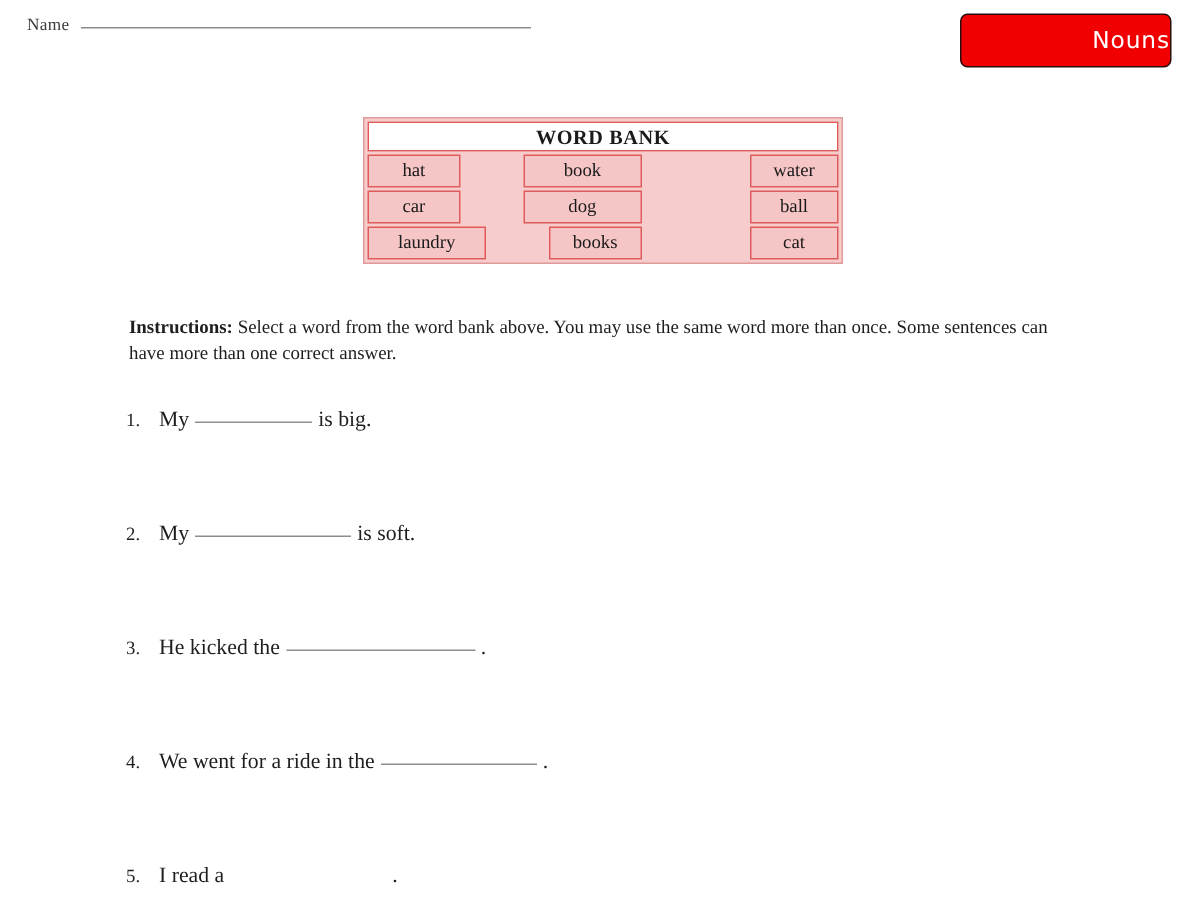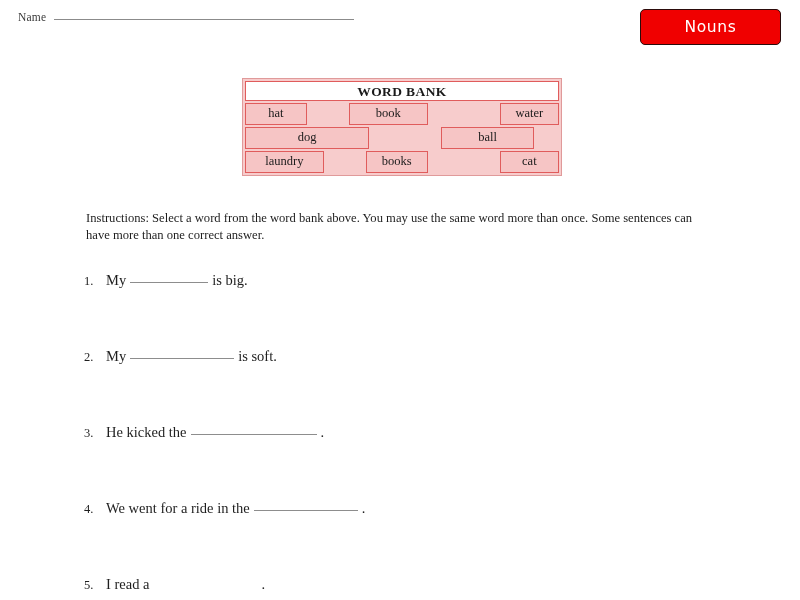--- a/index.html
+++ b/index.html
@@ -45,21 +45,21 @@
     left: 640px;
     top: 9px;
     width: 141px;
     height: 36px;
     background: #f00000;
     border: 1.6px solid #2b0b0b;
     border-radius: 5px;
     box-sizing: border-box;
     display: flex;
     align-items: center;
-    justify-content: center;
+    justify-content: flex-end;
     color: #ffffff;
     font-family: "DejaVu Sans", "Liberation Sans", sans-serif;
     font-size: 15.5px;
     letter-spacing: 0.6px;
   }
 
   
   .word-bank {
     position: absolute;
     left: 242px;
@@ -104,21 +104,21 @@
   
   .instructions {
     position: absolute;
     left: 86px;
     top: 210px;
     width: 614px;
     font-size: 12.6px;
     line-height: 1.32;
     color: #1e1e1e;
   }
-  .instructions b { font-weight: normal; }
+  .instructions b { font-weight: bold; }
 
   
   .questions {
     position: absolute;
     left: 84px;
     top: 272px;
     width: 660px;
   }
   .question {
     display: flex;
@@ -159,20 +159,21 @@
 <div class="word-bank">
   <div class="wb-title">WORD BANK</div>
 
   <div class="wb-row">
     <div class="wb-cell col-a">hat</div>
     <div class="wb-cell col-b">book</div>
     <div class="wb-cell col-c">water</div>
   </div>
 
   <div class="wb-row">
+    <div class="wb-cell col-a">car</div>
     <div class="wb-cell col-b">dog</div>
     <div class="wb-cell col-c">ball</div>
   </div>
 
   <div class="wb-row">
     <div class="wb-cell col-b">laundry</div>
     <div class="wb-cell col-a">books</div>
     <div class="wb-cell col-c">cat</div>
   </div>
 </div>

